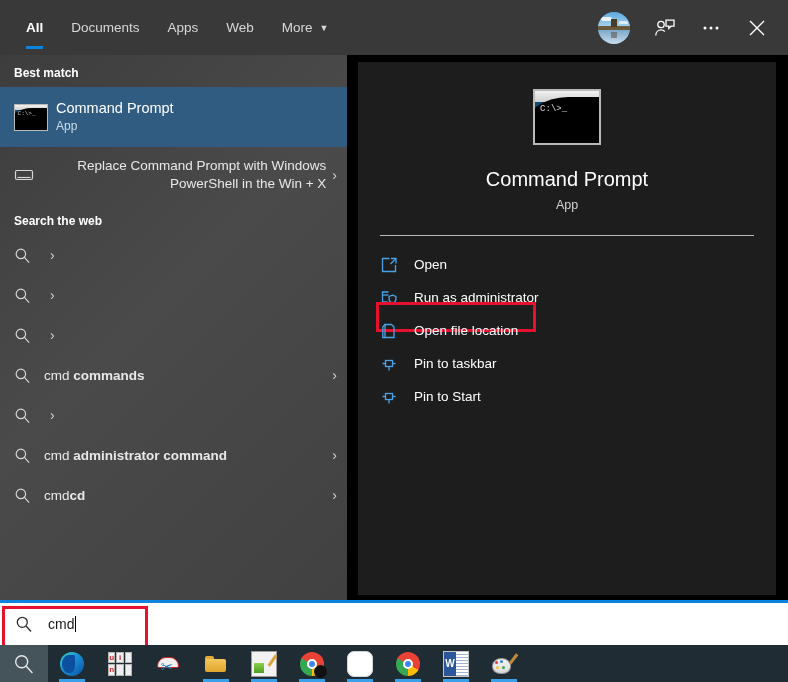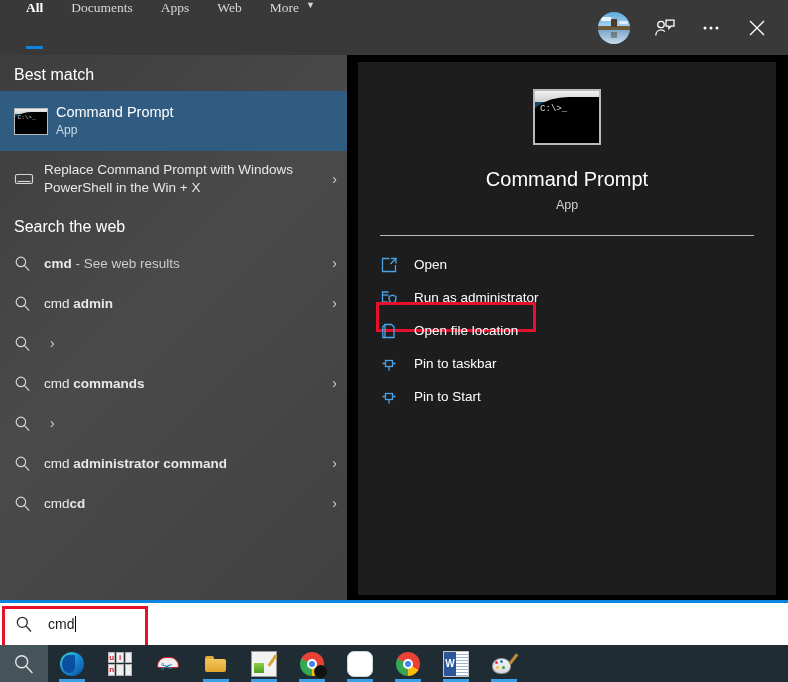--- a/index.html
+++ b/index.html
@@ -34,26 +34,26 @@
     display: flex;
     align-items: center;
     height: 55px;
     padding-left: 12px;
     flex: 1;
   }
   .tab {
     position: relative;
     height: 55px;
     display: flex;
+    align-items: center;
     padding: 0 14px;
     color: #d8d8d8;
     font-size: 13.5px;
     cursor: default;
     white-space: nowrap;
-    font-family: Liberation Serif, serif;
   }
   .tab.active { color: #ffffff; font-weight: bold; }
   .tab.active .tab-underline {
     position: absolute;
     left: 14px; right: 14px;
     bottom: 6px;
     height: 3px;
     background: #0b84e0;
   }
   .tab .caret {
@@ -125,22 +125,22 @@
 
   
   .left-panel {
     position: absolute;
     left: 0; top: 55px;
     width: 347px; height: 545px;
     background: linear-gradient(135deg, #3d3d3d 0%, #4a4a4a 45%, #414141 100%);
     overflow: hidden;
   }
   .group-title {
-    font-size: 16px;
-    font-weight: normal;
+    font-size: 12px;
+    font-weight: bold;
     color: #ffffff;
     padding: 11px 0 7px 14px;
   }
   .row {
     display: flex;
     align-items: center;
     height: 40px;
     padding: 0 10px 0 14px;
     color: #e8e8e8;
     font-size: 13.5px;
@@ -202,20 +202,21 @@
   }
   .cmdicon.small { width: 32px; height: 25px; }
   .cmdicon.small .prompt { font-size: 6px; }
   .cmdicon.large { width: 64px; height: 52px; border-width: 2px; }
   .cmdicon.large .prompt { font-size: 9px; }
 
   
   .row.two-line {
     height: 56px;
     align-items: center;
+    text-align: right;
   }
   .row.two-line .r-text {
     white-space: normal;
     line-height: 1.32;
     font-size: 13.5px;
   }
 
   
   .right-pane {
     position: absolute;
@@ -544,31 +545,29 @@
     <div class="group-title">Search the web</div>
 
     <div id="web-results">
         <div class="row">
           <div class="r-icon">
             <svg width="17" height="17" viewBox="0 0 18 18">
               <circle cx="7.3" cy="7.3" r="5" fill="none" stroke="#d6d6d6" stroke-width="1.25"></circle>
               <path d="M11 11l5 5.5" stroke="#d6d6d6" stroke-width="1.25" fill="none"></path>
             </svg>
           </div>
-          <div class="r-text"><span style="font-weight: bold;">cmd</span><span style="color: rgb(205, 205, 205);"> - See web results</span></div>
           <div class="chev">›</div>
         </div>
         <div class="row">
           <div class="r-icon">
             <svg width="17" height="17" viewBox="0 0 18 18">
               <circle cx="7.3" cy="7.3" r="5" fill="none" stroke="#d6d6d6" stroke-width="1.25"></circle>
               <path d="M11 11l5 5.5" stroke="#d6d6d6" stroke-width="1.25" fill="none"></path>
             </svg>
           </div>
-          <div class="r-text"><span>cmd </span><span style="font-weight: bold;">admin</span></div>
           <div class="chev">›</div>
         </div>
         <div class="row">
           <div class="r-icon">
             <svg width="17" height="17" viewBox="0 0 18 18">
               <circle cx="7.3" cy="7.3" r="5" fill="none" stroke="#d6d6d6" stroke-width="1.25"></circle>
               <path d="M11 11l5 5.5" stroke="#d6d6d6" stroke-width="1.25" fill="none"></path>
             </svg>
           </div>
           <div class="chev">›</div>

